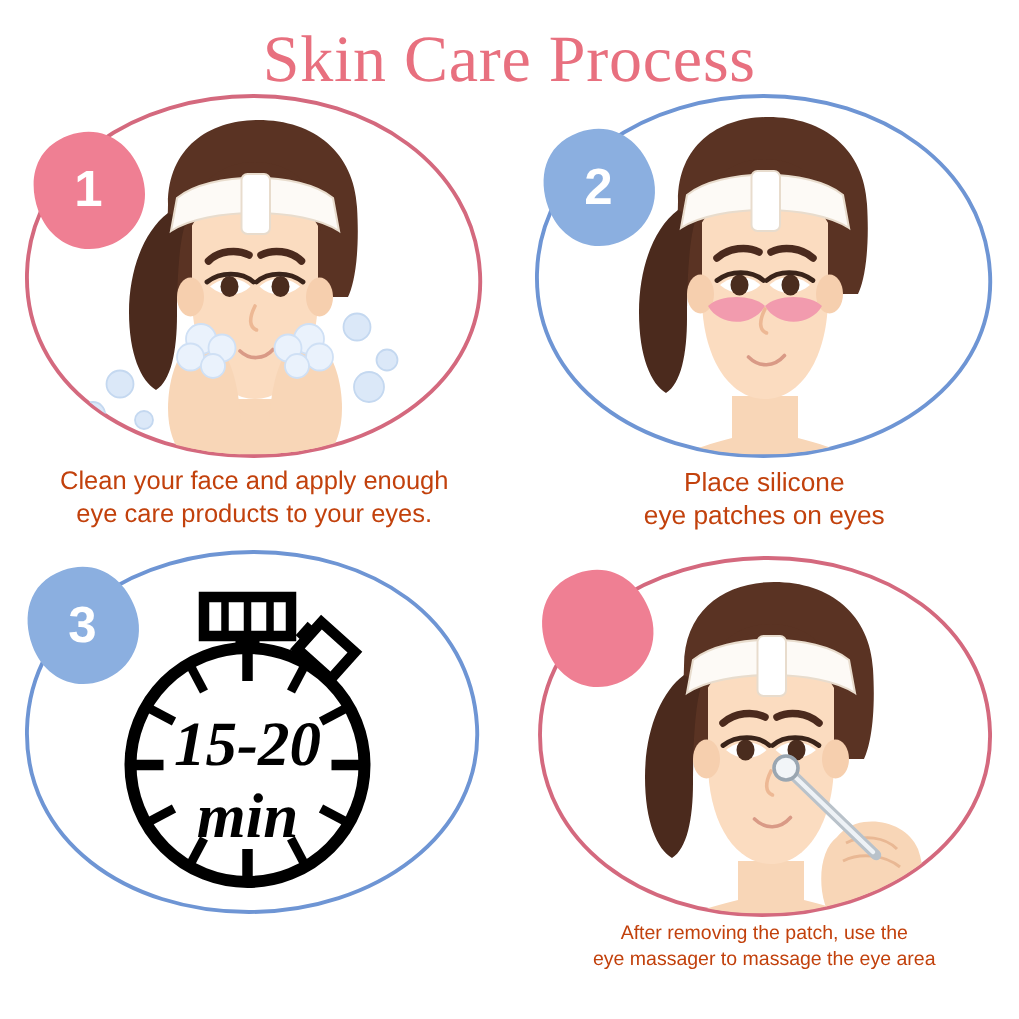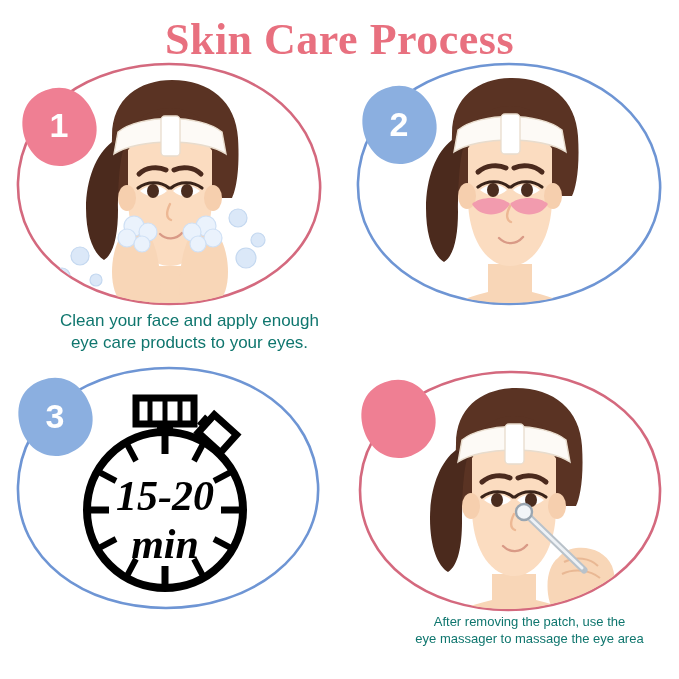--- a/index.html
+++ b/index.html
@@ -9,44 +9,43 @@
     font-family:"Liberation Sans", sans-serif;
     overflow:hidden;
     position:relative;
   }
   #stage{position:relative;width:679px;height:679px;}
 
   .title{
     position:absolute;left:0;top:14px;width:679px;
     text-align:center;
     font-family:"Liberation Serif", serif;
-    font-weight:700;
+    font-weight:400;
     font-size:44px;
     letter-spacing:.5px;
     color:#e8707f;
   }
 
   .panel{position:absolute;width:339px;height:310px;}
   .p1{left:0;top:58px;}
   .p2{left:340px;top:58px;}
   .p3{left:0;top:362px;}
   .p4{left:340px;top:362px;}
 
   .ring{position:absolute;left:0;top:0;width:339px;height:252px;}
   .art{position:absolute;left:0;top:0;width:339px;height:252px;}
   .badge{position:absolute;left:0;top:0;width:339px;height:252px;}
 
   .caption{
     position:absolute;left:0;top:252px;width:339px;
     text-align:center;
     font-size:17.5px;
     line-height:1.28;
-    color:#0f766e;
+    color:#c2410c;
     white-space:pre-line;
-    padding-left:20px;
   }
   .p4 .caption{font-size:13px;}
   .p1 .caption{font-size:17px;}
 </style>
 </head>
 <body>
 
 <div id="stage">
 
   <div class="title">Skin Care Process</div>
@@ -164,20 +163,22 @@
         <path d="M170 148 C166 156 166 162 171 164" stroke="#edb894" stroke-width="2.4" fill="none" stroke-linecap="round"></path>
         <path d="M159 180 C166 187 176 187 183 179" stroke="#d99a86" stroke-width="2.4" fill="none" stroke-linecap="round"></path>
       </g>
     </svg>
 
     <svg class="badge" viewBox="0 0 339 252">
       <path d="M59 28 C84 28 96 48 96 68 C96 90 80 106 59 106 C38 106 23 90 23 68 C23 48 34 28 59 28 Z" transform="rotate(-20 59 67)" fill="#8bafe0"></path>
       <text x="59" y="78" text-anchor="middle" font-family="Liberation Sans, sans-serif" font-size="34" font-weight="700" fill="#ffffff">2</text>
     </svg>
 
+    <div class="caption">Place silicone
+eye patches on eyes</div>
   </div>
 
   <div class="panel p3">
 
     <svg class="ring" viewBox="0 0 339 252">
       <path d="M169 6 C248 6 314 50 318 122 C322 194 250 246 166 246 C84 246 16 198 18 124 C20 48 92 6 169 6 Z" fill="none" stroke="#6e95d4" stroke-width="2.6" stroke-linecap="round"></path>
     </svg>
 
     <svg class="art" viewBox="0 0 339 252">
       <g stroke="#000000" fill="none">

